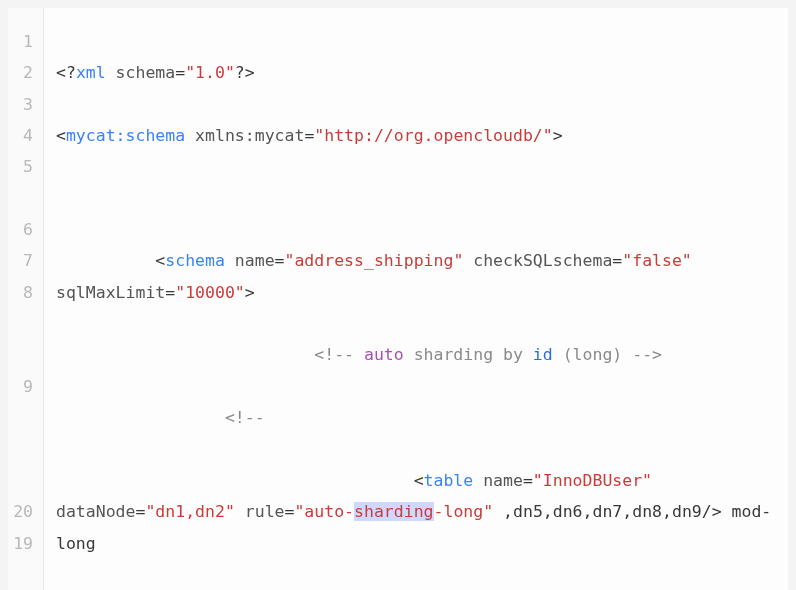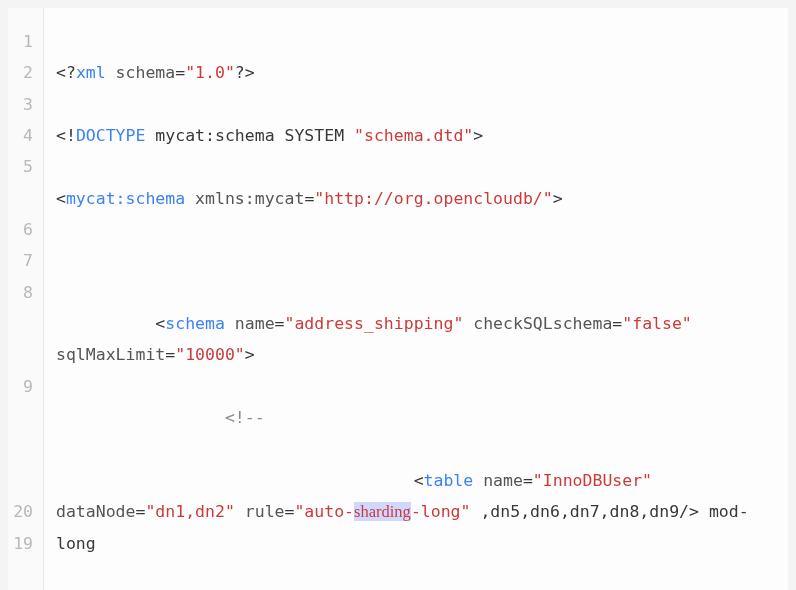--- a/index.html
+++ b/index.html
@@ -34,44 +34,44 @@
     overflow-wrap: break-word;
   }
   .line { display: block; }
   .p  { color: #383838; }           
   .tg { color: #3b82f6; }           
   .at { color: #555; }              
   .st { color: #cc3a3a; }           
   .cm { color: #8a8a8a; font-style: normal; } 
   .kw { color: #a84fb5; }           
   .id { color: #2a6fd6; }           
-  .hl { background: #cfd8ff; font-family: Liberation Serif, serif; }
+  .hl { background: #cfd8ff; }
 </style>
 </head>
 <body>
 
 <div class="code-block">
   <div class="gutter">
     <span class="ln">1</span>
     <span class="ln">2</span>
     <span class="ln">3</span>
     <span class="ln">4</span>
     <span class="ln" style="display:block; padding-bottom:1.9em;">5</span>
     <span class="ln">6</span>
     <span class="ln">7</span>
     <span class="ln" style="display:block; padding-bottom:3.8em;">8</span>
     <span class="ln" style="display:block; padding-bottom:5.7em;">9</span>
     <span class="ln">20</span>
     <span class="ln">19</span>
   </div>
   <div class="code">
 <span class="line"><span class="p">&lt;?</span><span class="tg">xml</span><span class="at"> schema</span><span class="p">=</span><span class="st">"1.0"</span><span class="p">?&gt;</span></span>
-<span class="line"><span class="p">&lt;!</span><span class="tg">DOCTYPE</span><span class="p"> mycat:schema SYSTEM </span><span class="st">"schema.dtd"</span><span class="p">&gt;</span></span>
 <span class="line"><span class="p">&lt;</span><span class="tg">mycat:schema</span><span class="at"> xmlns:mycat</span><span class="p">=</span><span class="st">"http://org.opencloudb/"</span><span class="p">&gt;</span></span>
 <span class="line"><span></span>&nbsp;</span>
 <span class="line"><span>          </span><span class="p">&lt;</span><span class="tg">schema</span><span class="at"> name</span><span class="p">=</span><span class="st">"address_shipping"</span><span class="at"> checkSQLschema</span><span class="p">=</span><span class="st">"false"</span><span class="at"> sqlMaxLimit</span><span class="p">=</span><span class="st">"10000"</span><span class="p">&gt;</span></span>
+<span class="line"><span>                          </span><span class="cm">&lt;!-- </span><span class="kw">auto</span><span class="cm"> sharding by </span><span class="id">id</span><span class="cm"> (long) </span><span class="cm">--&gt;</span></span>
 <span class="line"><span>                 </span><span class="cm">&lt;!--</span></span>
 <span class="line"><span>                                    </span><span class="p">&lt;</span><span class="tg">table</span><span class="at"> name</span><span class="p">=</span><span class="st">"InnoDBUser"</span><span class="at"> dataNode</span><span class="p">=</span><span class="st">"dn1,dn2"</span><span class="at"> rule</span><span class="p">=</span><span class="st">"auto-</span><span class="st hl">sharding</span><span class="st">-long"</span><span class="p"> ,dn5,dn6,dn7,dn8,dn9/&gt; mod-long</span></span>
 
 
 
   </div>
 </div>
 
 </body></html>

